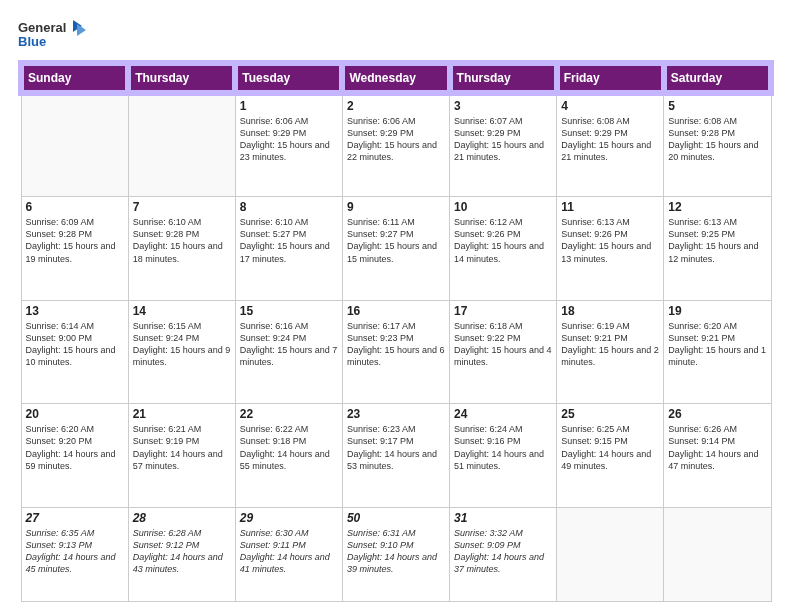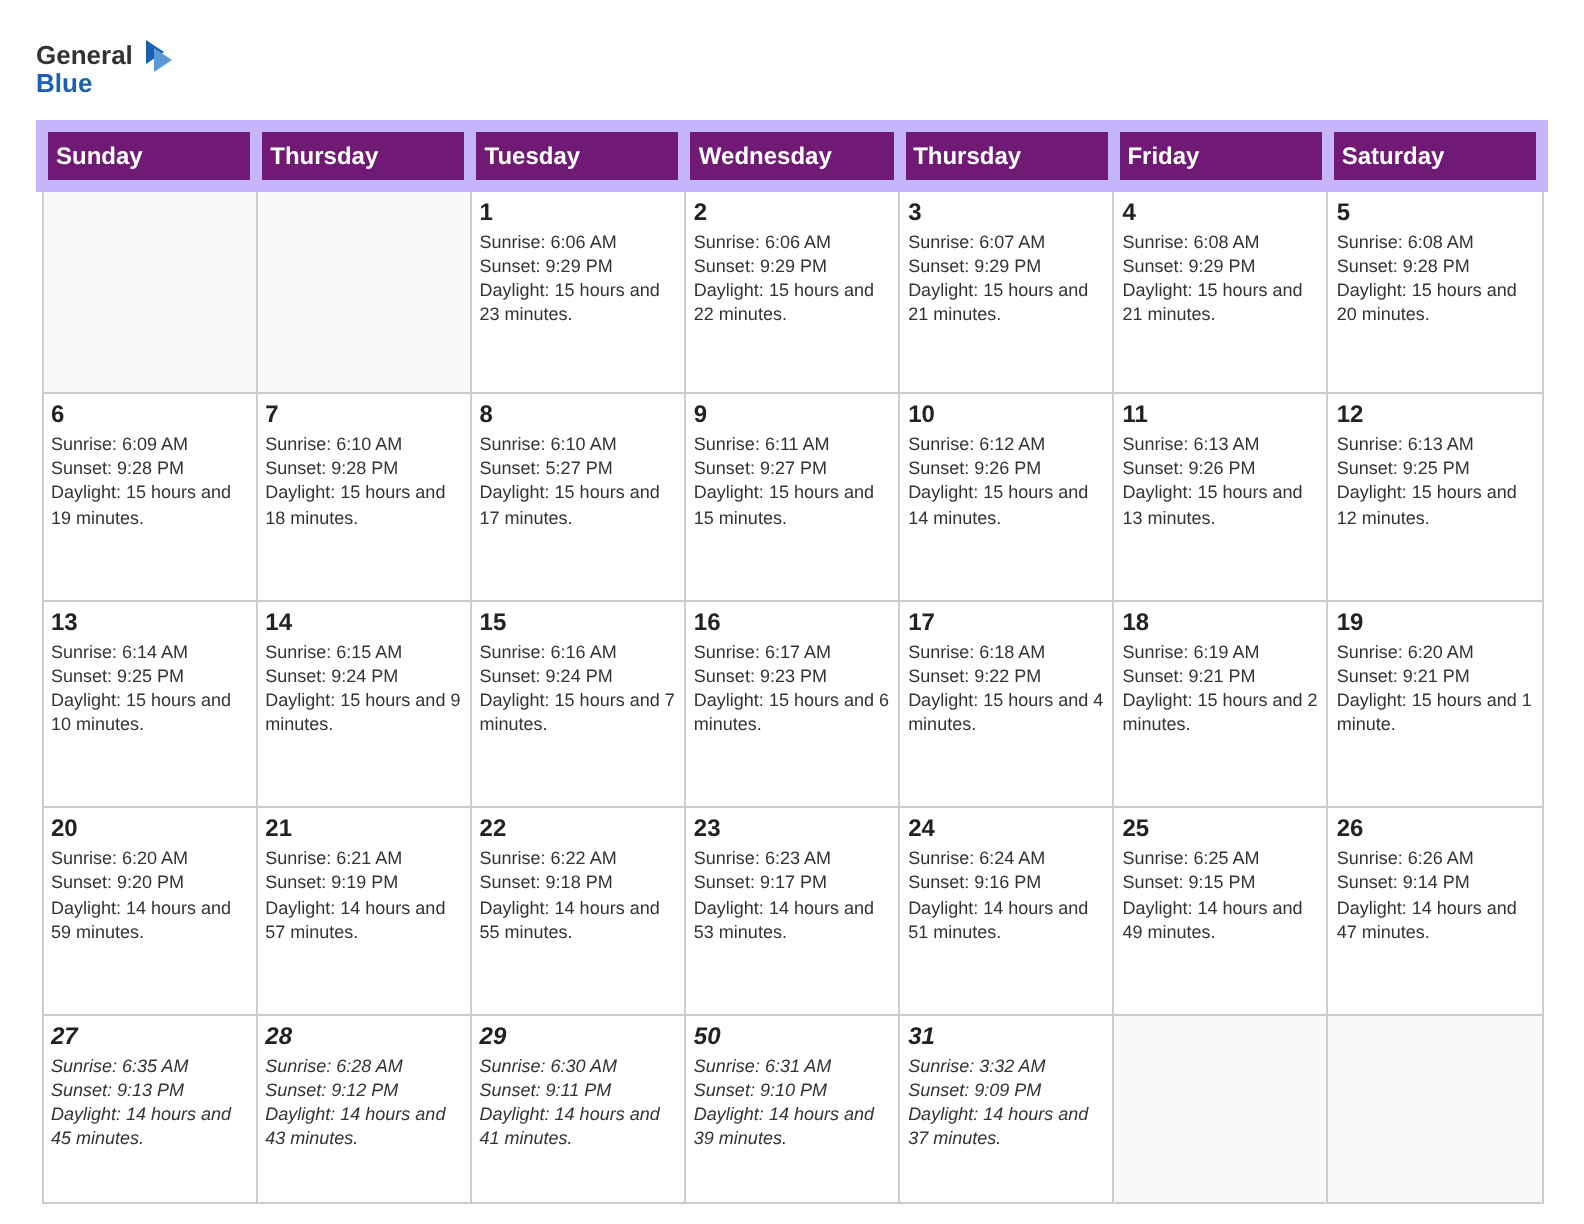--- a/index.html
+++ b/index.html
@@ -210,21 +210,21 @@
             <div class="cell-text">Sunrise: 6:13 AM
 Sunset: 9:25 PM
 Daylight: 15 hours
 and 12 minutes.</div>
           </td>
         </tr>
         <tr>
           <td>
             <span class="day-num">13</span>
             <div class="cell-text">Sunrise: 6:14 AM
-Sunset: 9:25 PM
+Sunset: 9:00 PM
 Daylight: 15 hours
 and 10 minutes.</div>
           </td>
           <td>
             <span class="day-num">14</span>
             <div class="cell-text">Sunrise: 6:15 AM
 Sunset: 9:24 PM
 Daylight: 15 hours
 and 9 minutes.</div>
           </td>

